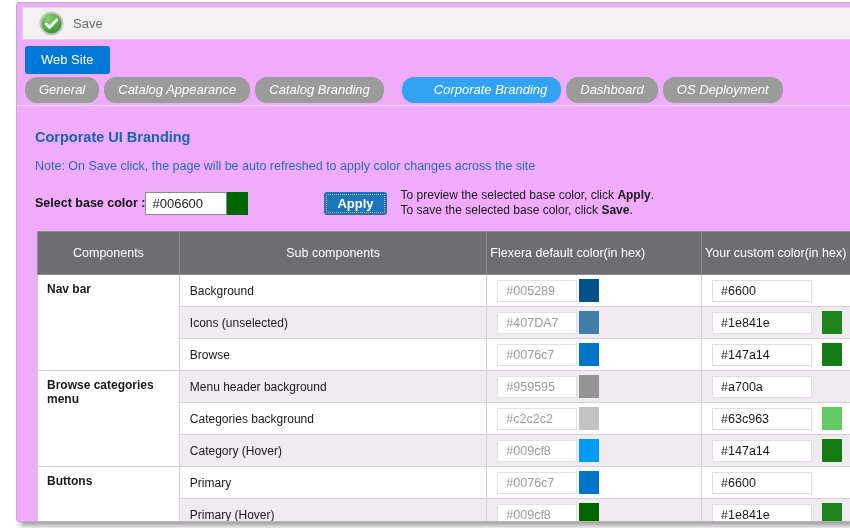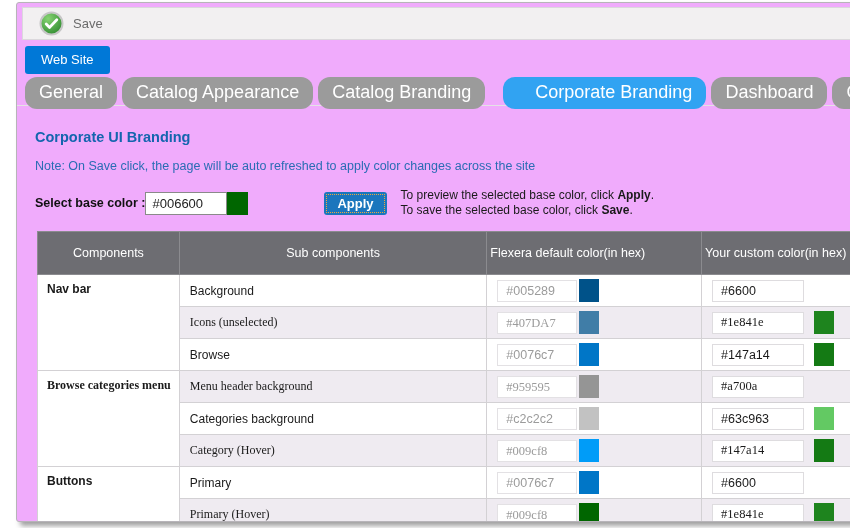--- a/index.html
+++ b/index.html
@@ -12,22 +12,22 @@
     display:flex;align-items:center;padding:0 10px;}
   .save-btn{display:flex;align-items:center;gap:9px;background:transparent;border:none;
     cursor:pointer;font-family:inherit;}
   .save-label{color:#6b6b6b;font-size:13px;}
   
   .site-tab{display:inline-block;margin:6px 0 0 8px;background:var(--accent-blue);color:#fff;
     font-size:13px;padding:6px 16px 7px;border-radius:3px;cursor:pointer;}
   
   .tabrow{margin-top:3px;padding-left:8px;display:flex;gap:5px;align-items:flex-start;
     border-bottom:1px solid #e4e2e5;height:28px;}
-  .tab{background:#9b9b9b;color:#fff;font-size:18px;padding:5px 14px 6px;border-radius:12px;
-    white-space:nowrap;cursor:pointer;}
+  .tab{background:#9b9b9b;color:#fff;font-size:13px;padding:5px 14px 6px;border-radius:12px;
+    white-space:nowrap;cursor:pointer;font-style:italic;}
   .tab.active{background:var(--active-tab-blue);}
   .tab.gap-before{margin-left:13px;padding-left:32px;}
   
   .content{padding-left:18px;}
   .page-title{color:#1465ae;font-size:14.5px;font-weight:bold;margin:23px 0 0 0;}
   .note{color:#2a6cb4;font-size:12.5px;margin-top:14px;}
   .base-row{margin-top:15px;display:flex;align-items:center;}
   .base-label{font-weight:bold;font-size:12.5px;color:#111;}
   .base-input{width:68px;height:19px;border:1px solid #8a8a8a;padding:1px 6px;
     font-size:13px;color:#222;font-family:inherit;}
@@ -37,27 +37,27 @@
     cursor:pointer;font-family:inherit;}
   .instructions{margin-left:14px;font-size:12px;line-height:15px;color:#1a1a1a;}
   
   table.brand{border-collapse:collapse;margin:13px 0 0 2px;table-layout:fixed;}
   table.brand th{background:var(--table-header-bg);color:#fff;font-weight:normal;height:40px;
     font-size:12.5px;border:1px solid #8b8b8f;}
   table.brand th.left{text-align:left;padding-left:3px;}
   table.brand td{border:1px solid #d3d1d4;height:31px;font-size:12px;color:#1a1a1a;
     padding:0 0 0 10px;background:#fff;}
   table.brand td.component{vertical-align:top;padding:7px 0 0 9px;font-weight:bold;background:#fff;}
-  tr.alt td{background:var(--row-alt-bg);font-family:Liberation Serif, serif;}
+  tr.alt td{background:var(--row-alt-bg);}
   tr.alt td.component, td.component{background:#fff !important;}
   .hexbox{display:inline-block;box-sizing:border-box;width:80px;height:22px;background:#fff;
     border:1px solid #e3e1e4;color:#9b9b9b;font-size:12.5px;padding:3px 0 0 8px;
     vertical-align:middle;}
   .swatch{display:inline-block;width:20px;height:23px;vertical-align:middle;margin-left:2px;}
-  .custom-input{box-sizing:border-box;width:92px;height:22px;background:#fff;
+  .custom-input{box-sizing:border-box;width:100px;height:22px;background:#fff;
     border:1px solid #dedcdf;color:#1a1a1a;font-size:12.5px;padding:0 0 0 8px;
     vertical-align:middle;font-family:inherit;}
   .swatch.custom{margin-left:10px;}
   b{font-weight:bold;}
 </style>
 </head>
 <body>
 
 <div class="window">
 

